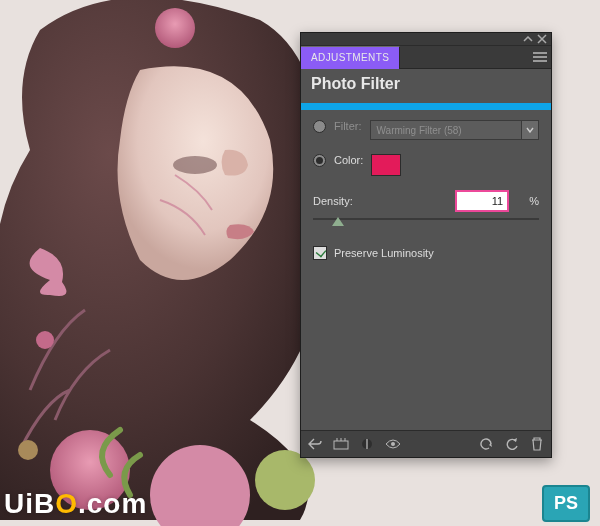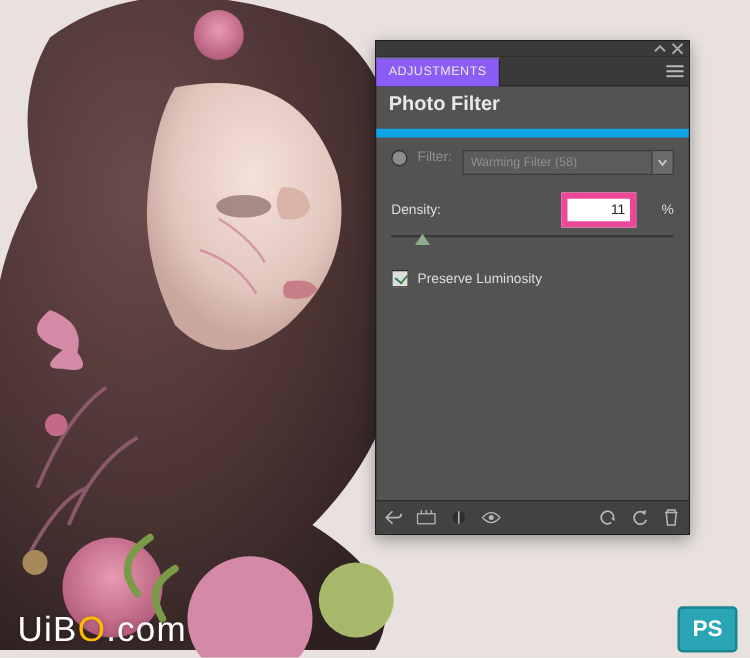--- a/index.html
+++ b/index.html
@@ -2,21 +2,21 @@
 <html><head>
 <meta charset="utf-8">
 <style>
 html,body{margin:0;padding:0;width:600px;height:526px;overflow:hidden;font-family:"Lucida Grande",Tahoma,Arial,sans-serif;font-size:11px}
 .canvas{position:absolute;inset:0;background:#e8e1de}
 .art{position:absolute;left:0;top:0;width:360px;height:526px}
 .water-top{position:absolute;top:0;left:408px;color:#999;font-size:12px;letter-spacing:.5px}
 .water-bottom{position:absolute;bottom:4px;right:10px;display:flex;align-items:center;gap:20px}
 .wb-badge{background:#2aa5b5;color:#fff;font-weight:bold;font-size:18px;padding:6px 10px;border-radius:4px;border:2px solid #1b8590}
 .wb-txt{color:#1b8590;font-size:20px;font-weight:bold;text-shadow:1px 1px 0 #fff}
-.uibo{position:absolute;left:14px;bottom:6px;color:#fff;font-size:28px;font-weight:normal;letter-spacing:1px;text-shadow:0 0 4px rgba(0,0,0,.25)}
+.uibo{position:absolute;left:4px;bottom:6px;color:#fff;font-size:28px;font-weight:bold;letter-spacing:1px;text-shadow:0 0 4px rgba(0,0,0,.25)}
 .uibo .o{color:#ffba00}
 .panel{position:absolute;top:32px;left:300px;width:250px;background:#535353;border:1px solid #1e1e1e;box-shadow:0 4px 12px rgba(0,0,0,.35)}
 .panel-top{height:12px;background:#3a3a3a;display:flex;justify-content:flex-end;align-items:center;gap:4px;padding:0 4px;border-bottom:1px solid #2b2b2b}
 .chev{width:10px;height:7px}
 .xic{width:10px;height:10px}
 .tabbar{display:flex;align-items:center;height:22px;background:#3a3a3a;border-bottom:1px solid #272727}
 .tab-active{display:flex;align-items:center;height:22px;padding:0 10px;background:#8b5cf6;color:#e8e8e8;font-size:10px;letter-spacing:.4px;border-right:1px solid #272727;border-top:1px solid #6a6a6a}
 .tabbar-spacer{flex:1}
 .menu-btn{width:22px;height:22px;display:flex;align-items:center;justify-content:center}
 .subtitle{padding:6px 10px 10px;color:#e8e8e8;font-weight:bold;font-size:16px;border-bottom:7px solid #0ea5e9}
@@ -26,21 +26,21 @@
 .radio.sel::after{content:"";position:absolute;inset:2px;border-radius:50%;background:#2c2c2c}
 .lbl{color:#ddd}
 .lbl.dim{color:#8f8f8f}
 .select{flex:1;height:18px;background:#5c5c5c;border:1px solid #3a3a3a;display:flex;align-items:center}
 .select-txt{flex:1;padding:0 6px;color:#8f8f8f;font-size:10px}
 .select-btn{width:16px;height:18px;background:#6a6a6a;display:flex;align-items:center;justify-content:center;border-left:1px solid #3a3a3a}
 .swatch{width:28px;height:20px;border:1px solid #2b2b2b}
 .density-row{display:flex;align-items:center;gap:20px}
 .density-row .lbl{flex:0 0 auto}
 .density-row .spacer{flex:1}
-.numbox{width:42px;height:16px;background:#fff;border:5px solid #ec4899;text-align:right;padding:1px 4px;color:#222;font-size:11px}
+.numbox{width:42px;height:16px;background:#fff;border:2px solid #ec4899;text-align:right;padding:1px 4px;color:#222;font-size:11px}
 .pct{color:#ddd}
 .slider{position:relative;height:16px;margin:4px 0 14px}
 .slider-track{position:absolute;left:0;right:0;top:2px;height:2px;background:#3a3a3a}
 .slider-thumb{position:absolute;top:1px;width:0;height:0;border-left:6px solid transparent;border-right:6px solid transparent;border-bottom:9px solid #8fae8f;transform:translateX(-6px)}
 .check-row{display:flex;align-items:center;gap:7px}
 .chk{width:12px;height:12px;background:#ddd;border:1px solid #2b2b2b;position:relative;flex:0 0 auto}
 .chk.on::after{content:"";position:absolute;left:2px;top:-1px;width:8px;height:10px;border-right:2px solid #2b7a3b;border-bottom:2px solid #2b7a3b;transform:rotate(40deg) scale(.7)}
 .panel-gap{height:150px}
 .footer{display:flex;align-items:center;height:26px;background:#424242;border-top:1px solid #2b2b2b;padding:0 6px;gap:10px}
 .footer-spacer{flex:1}
@@ -119,20 +119,25 @@
         <div class="select">
           <div class="select-txt">Warming Filter (58)</div>
           <div class="select-btn">
             <svg width="8" height="6" viewBox="0 0 8 6">
                 <path d="M1 1 L4 5 L7 1" stroke="#ccc" stroke-width="1.4" fill="none"></path>
               </svg>
           </div>
         </div>
       </div>
 
+      <div class="row">
+        <div class="radio sel"></div>
+        <span class="lbl">Color:</span>
+        <div class="swatch" style="background:#e31b5a"></div>
+      </div>
 
       <div class="density-row">
         <span class="lbl">Density:</span>
         <div class="spacer"></div>
         <input class="numbox" value="11" style="">
         <span class="pct">%</span>
       </div>
       <div class="slider">
         <div class="slider-track"></div>
         <div class="slider-thumb" style="left:11%"></div>

